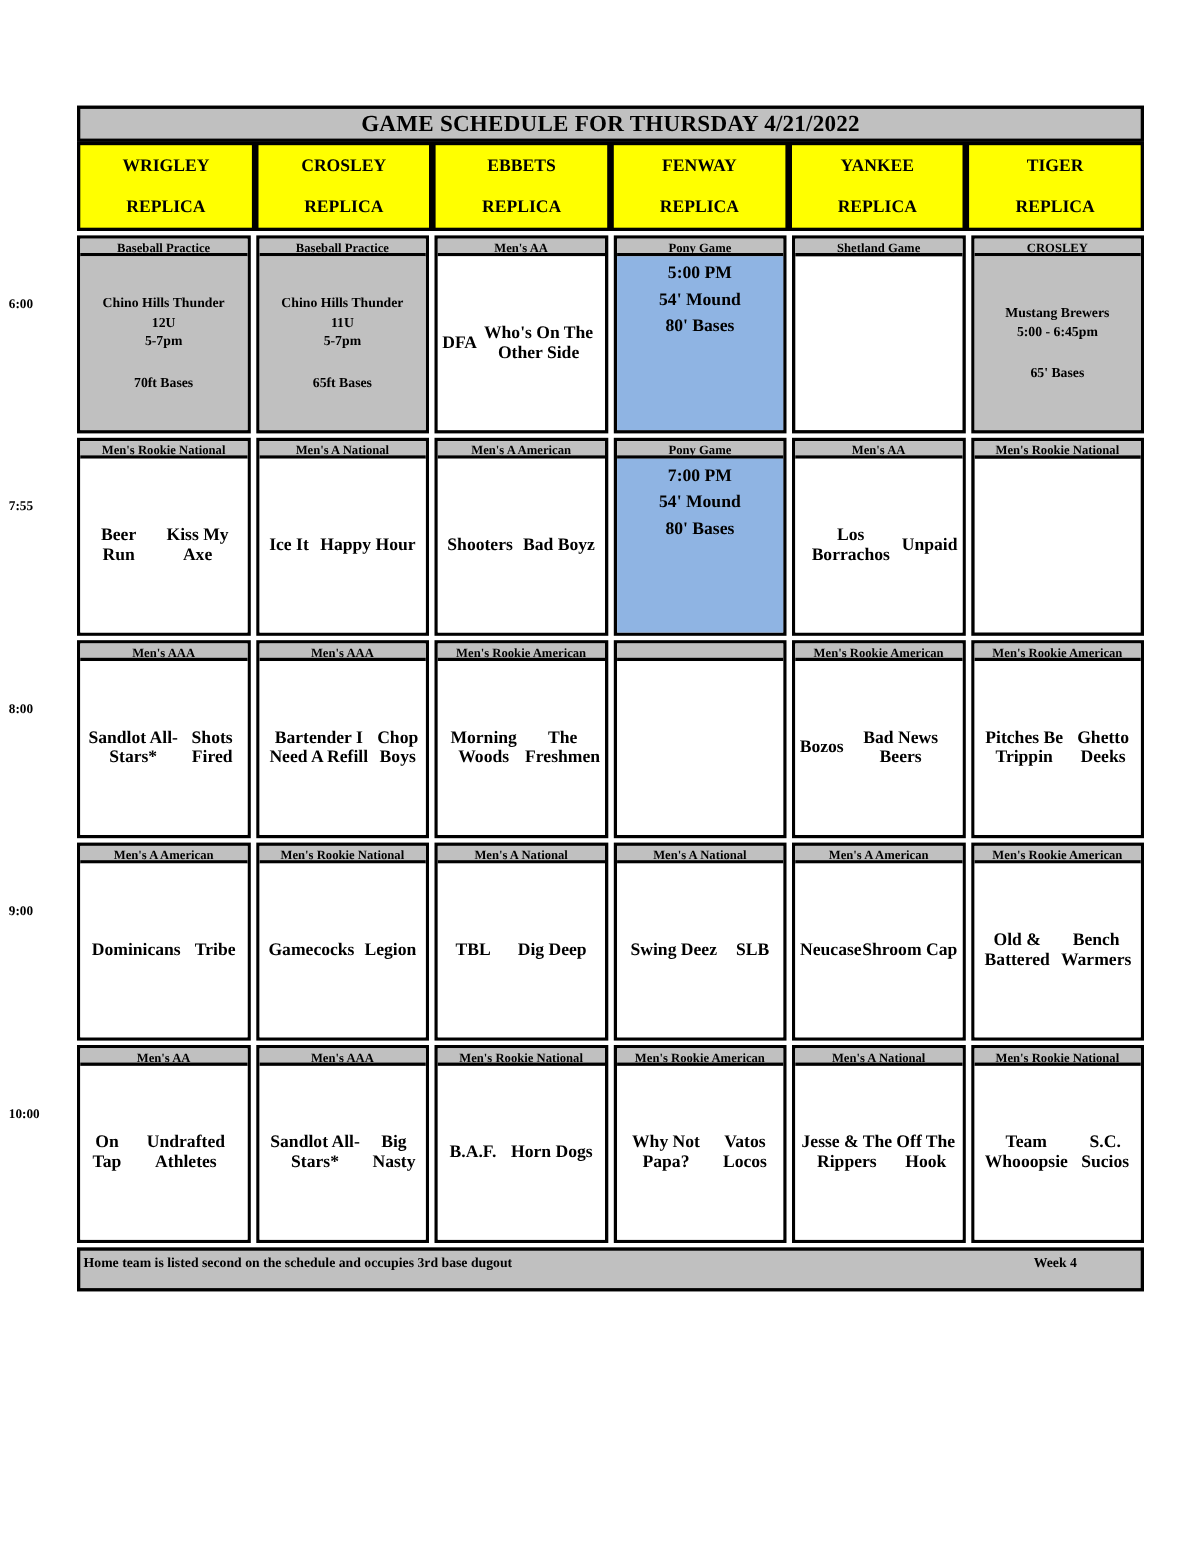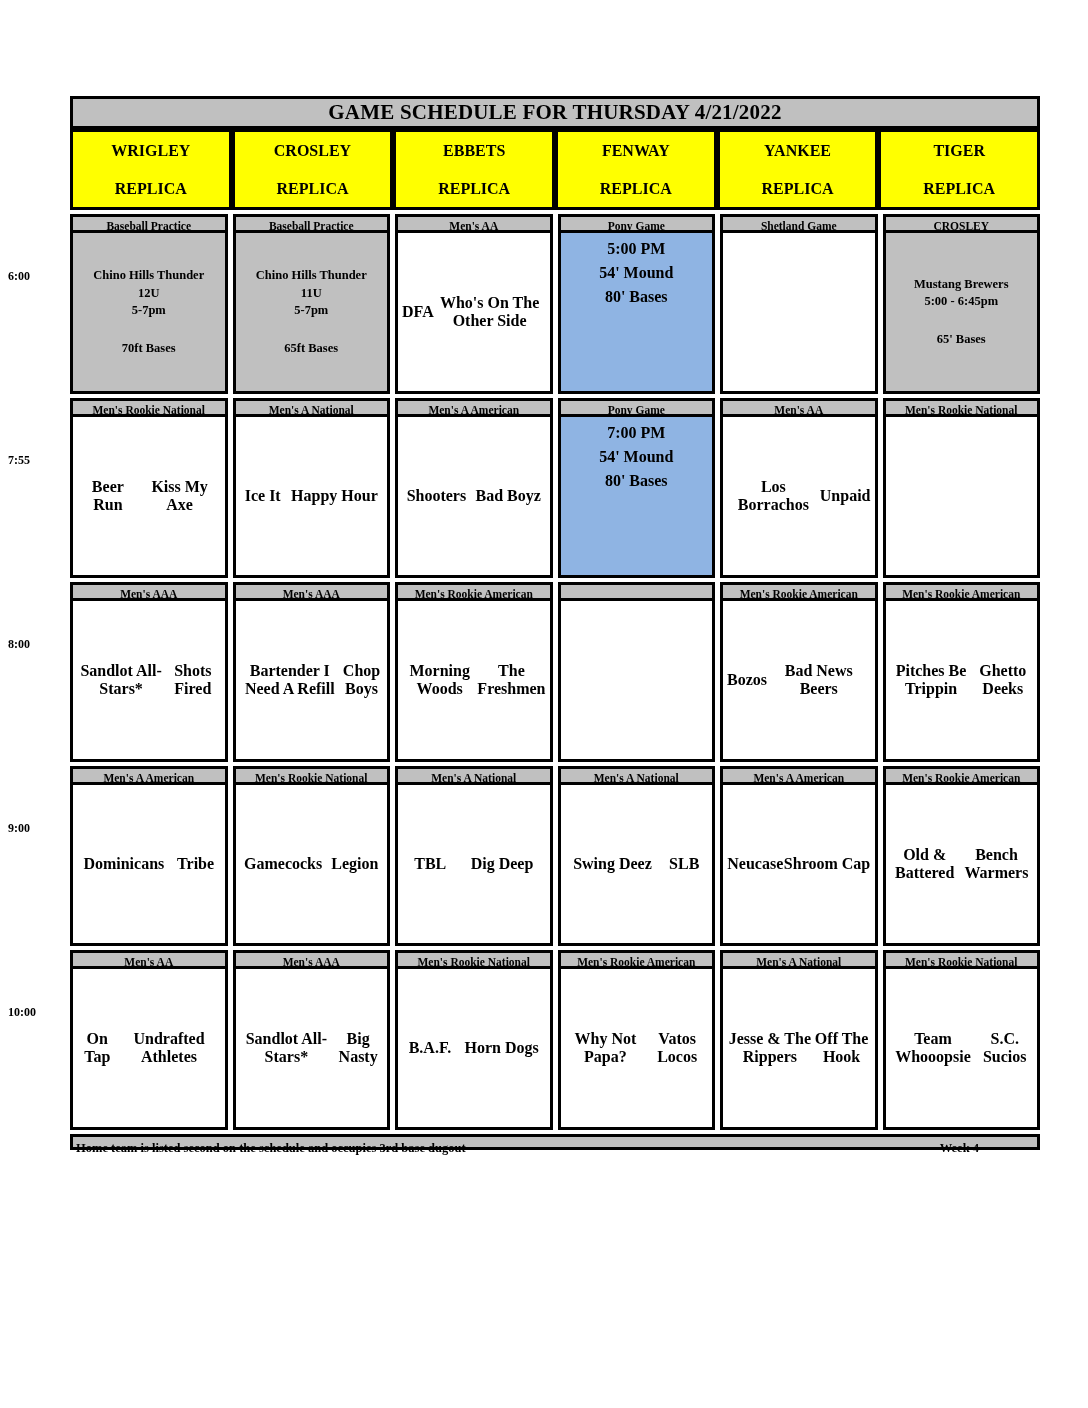--- a/index.html
+++ b/index.html
@@ -52,21 +52,21 @@
   .cell--session { font-size:16px; line-height:1.5; padding-top:4px; }
   .cell--practice {
     display:flex; flex-direction:column; justify-content:center;
     align-items:center; font-size:12.5px; line-height:1.4;
   }
   .practice-gap { height:20px; }
   .info-line { display:block; }
 
   .footer-bar {
     margin-top:4px; border:3px solid #000; background:var(--bar-bg,#C0C0C0);
-    height:16px; line-height:23px; display:flex; justify-content:space-between;
+    height:40px; line-height:23px; display:flex; justify-content:space-between;
     font-size:12.5px; padding:0 58px 0 3px;
   }
 </style>
 </head>
 <body>
 
 <div class="sheet">
   <div class="title-bar">GAME SCHEDULE FOR THURSDAY 4/21/2022</div>
   <div class="fields-row" id="fields-row">
       <div class="field-cell">

